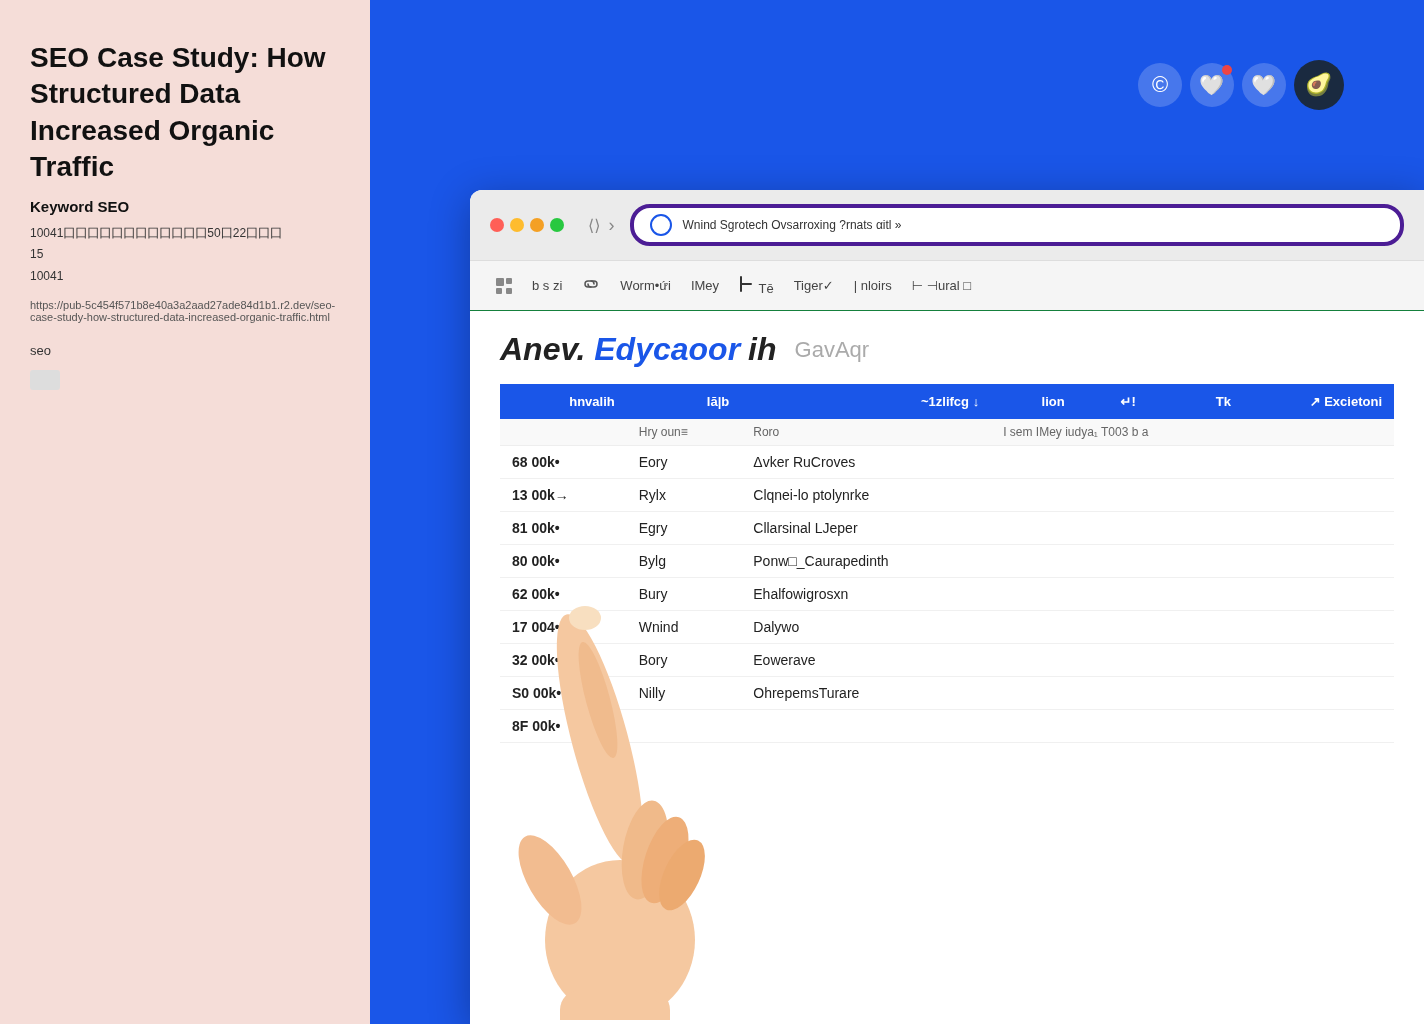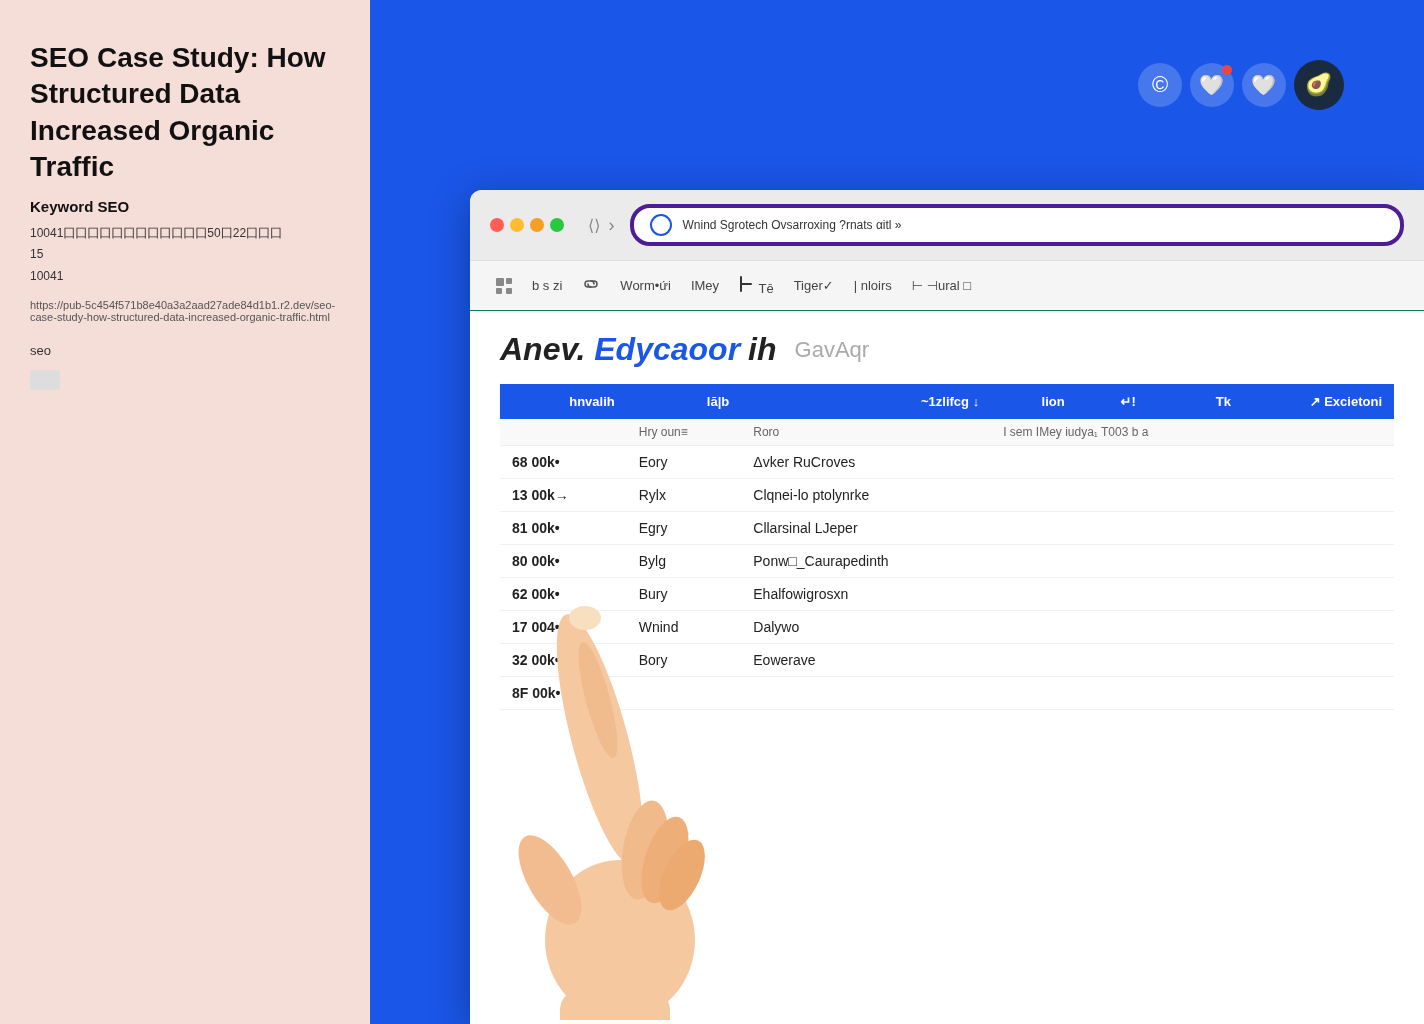--- a/index.html
+++ b/index.html
@@ -485,20 +485,30 @@
             <td class="value-bold">32 00k•</td>
             <td>Bory</td>
             <td>Eowerave</td>
             <td></td>
               <td></td>
               <td></td>
               <td></td>
               <td></td>
           </tr>
           <tr class="data-row">
+            <td class="value-bold">S0 00k•</td>
+            <td>Nilly</td>
+            <td>OhrepemsTurare</td>
+            <td></td>
+              <td></td>
+              <td></td>
+              <td></td>
+              <td></td>
+          </tr>
+          <tr class="data-row">
             <td class="value-bold">8F 00k•</td>
             <td></td>
               <td></td>
               <td></td>
               <td></td>
               <td></td>
               <td></td>
               <td></td>
           </tr>
         </tbody>

